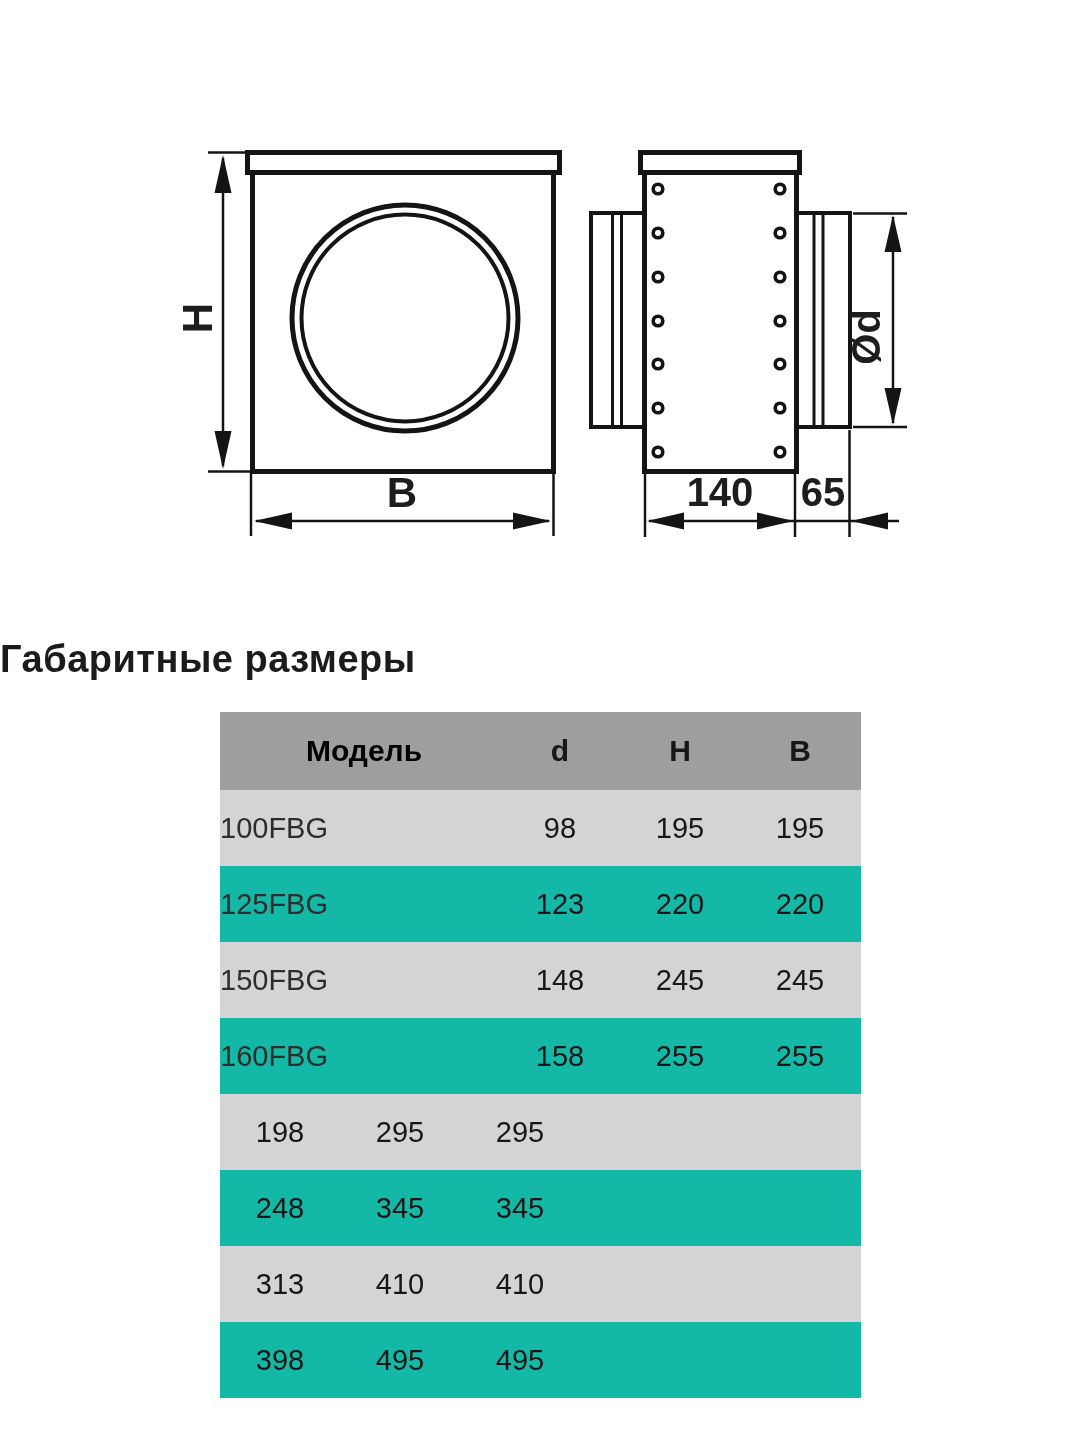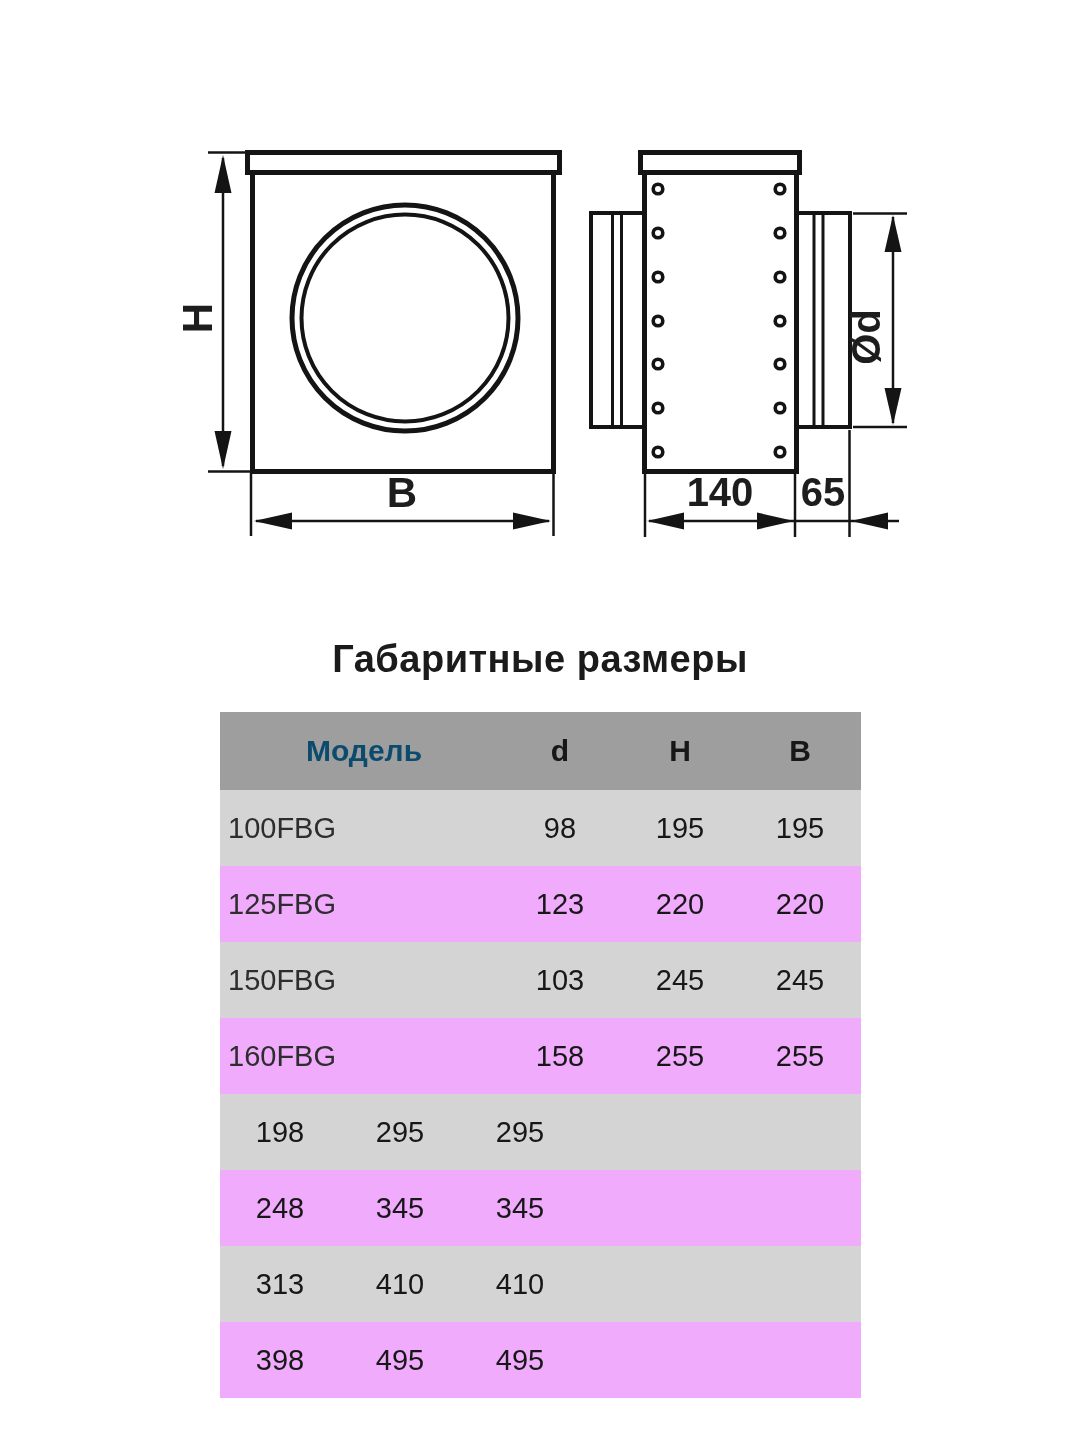--- a/index.html
+++ b/index.html
@@ -21,33 +21,33 @@
   .rivet{fill:#ffffff;stroke:#141414;stroke-width:3.6;}
   .dim-label{
     fill:#1d1d1d;font-weight:700;font-size:42px;
     font-family:"Liberation Sans","DejaVu Sans",sans-serif;
   }
   .dim-label.small{font-size:40px;}
 
   
   .section-title{
     position:absolute;left:0;top:638px;width:1080px;
-    text-align:center;font-size:38px;font-weight:700;color:#1b1b1b;
+    font-size:38px;font-weight:700;color:#1b1b1b;
     letter-spacing:0.5px;
   }
 
   
   .dims-table{position:absolute;left:220px;top:712px;width:641px;color:#1d1d1d;}
   .row{display:flex;align-items:center;}
   .thead{height:78px;background:#9e9e9e;font-weight:700;font-size:30px;color:#161616;}
-  .tbody .row{height:76px;font-size:29px;background:#f0abfc;}
+  .tbody .row{height:76px;font-size:29px;background:#14b8a6;}
   .tbody .row:nth-child(odd){background:#d4d4d4;}
   .cell{box-sizing:border-box;}
-  .cell.model{width:280px;padding-left:8px;text-align:left;color:#2d2d2d;}
-  .thead .cell.model{text-align:center;padding-left:8px;color:#0c4a6e;}
+  .cell.model{width:280px;text-align:left;color:#2d2d2d;}
+  .thead .cell.model{text-align:center;padding-left:8px;color:#000000;}
   .cell.num{width:120px;text-align:center;font-weight:400;color:#171717;}
   .thead .cell.num{font-weight:700;}
 </style>
 </head>
 <body>
 
 <div class="page">
 
   <svg class="drawing" width="1080" height="600" viewBox="0 0 1080 600">
 
@@ -148,21 +148,21 @@
         <div class="cell num">195</div>
       </div>
       <div class="row">
         <div class="cell model">125FBG</div>
         <div class="cell num">123</div>
         <div class="cell num">220</div>
         <div class="cell num">220</div>
       </div>
       <div class="row">
         <div class="cell model">150FBG</div>
-        <div class="cell num">103</div>
+        <div class="cell num">148</div>
         <div class="cell num">245</div>
         <div class="cell num">245</div>
       </div>
       <div class="row">
         <div class="cell model">160FBG</div>
         <div class="cell num">158</div>
         <div class="cell num">255</div>
         <div class="cell num">255</div>
       </div>
       <div class="row">

